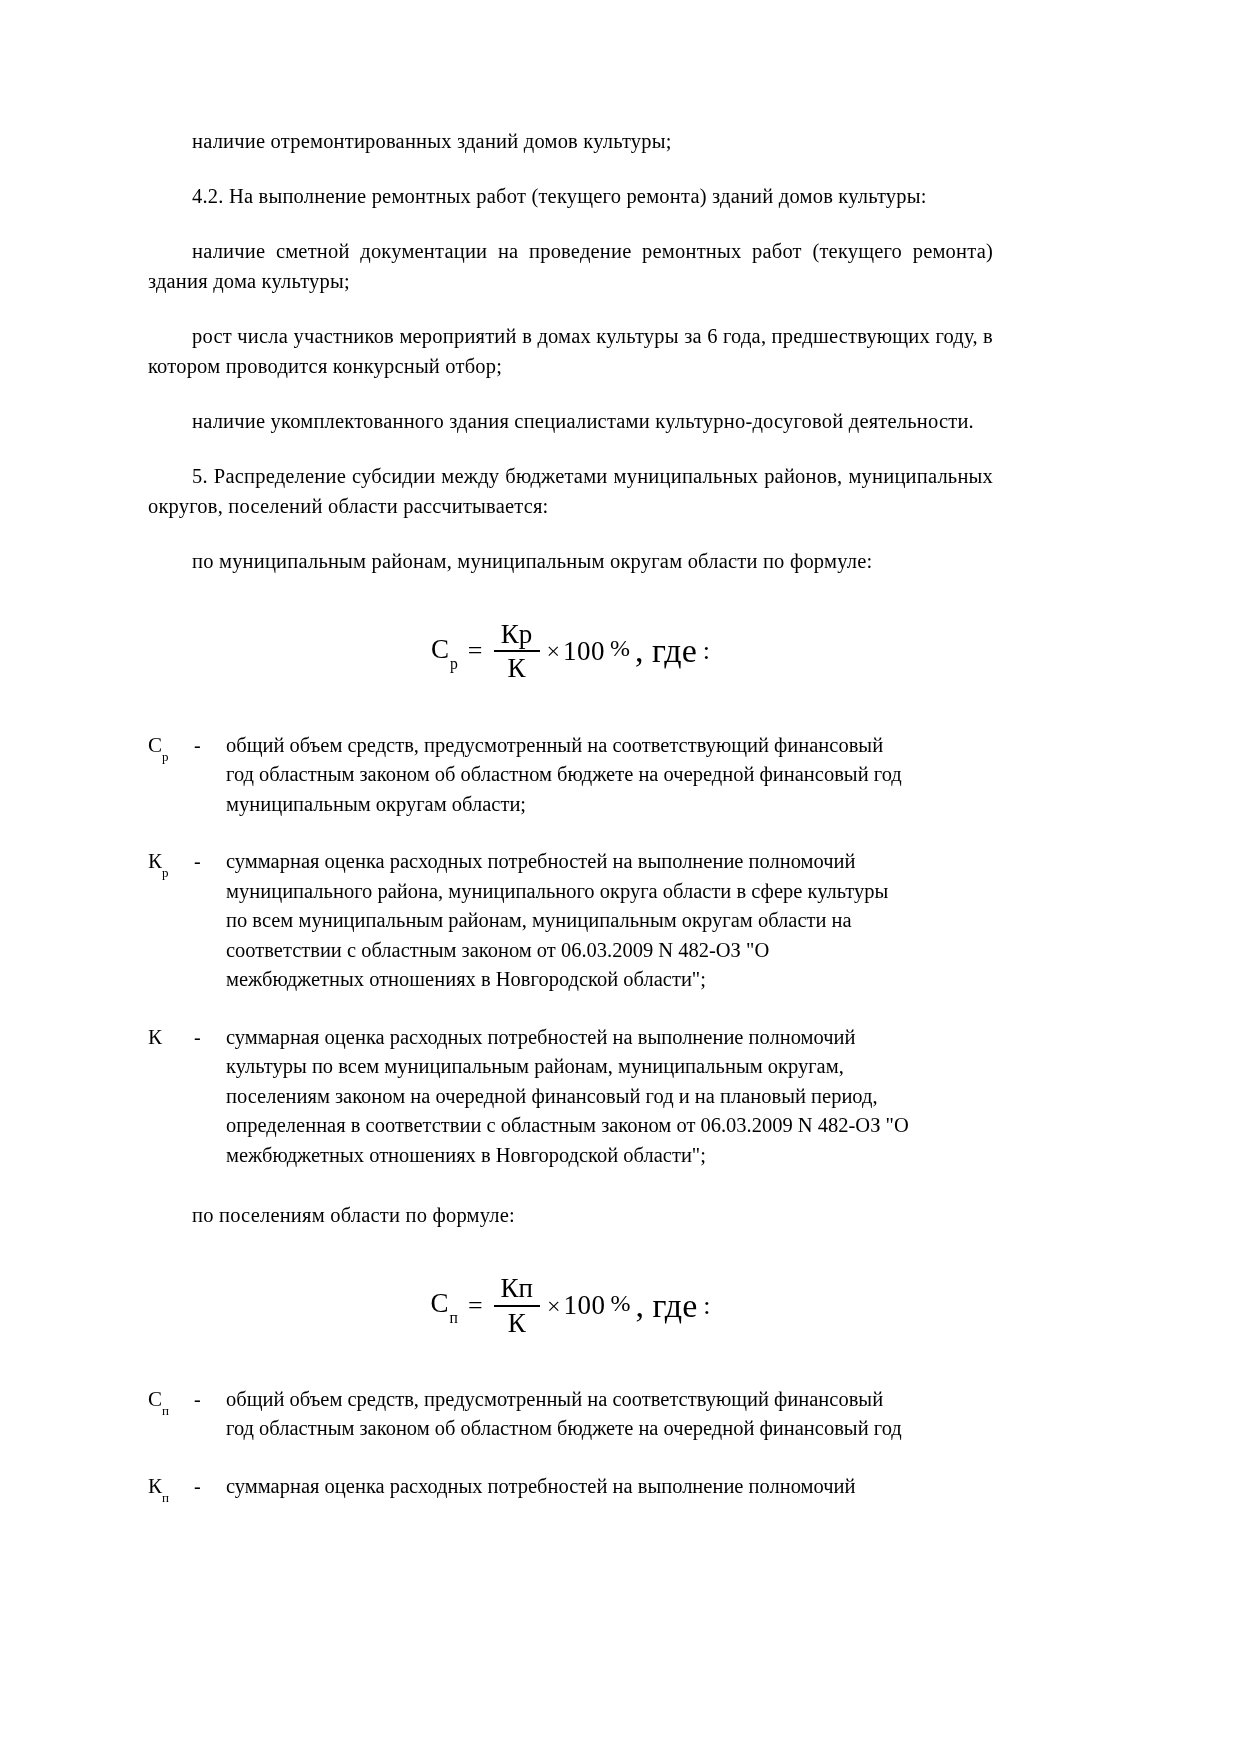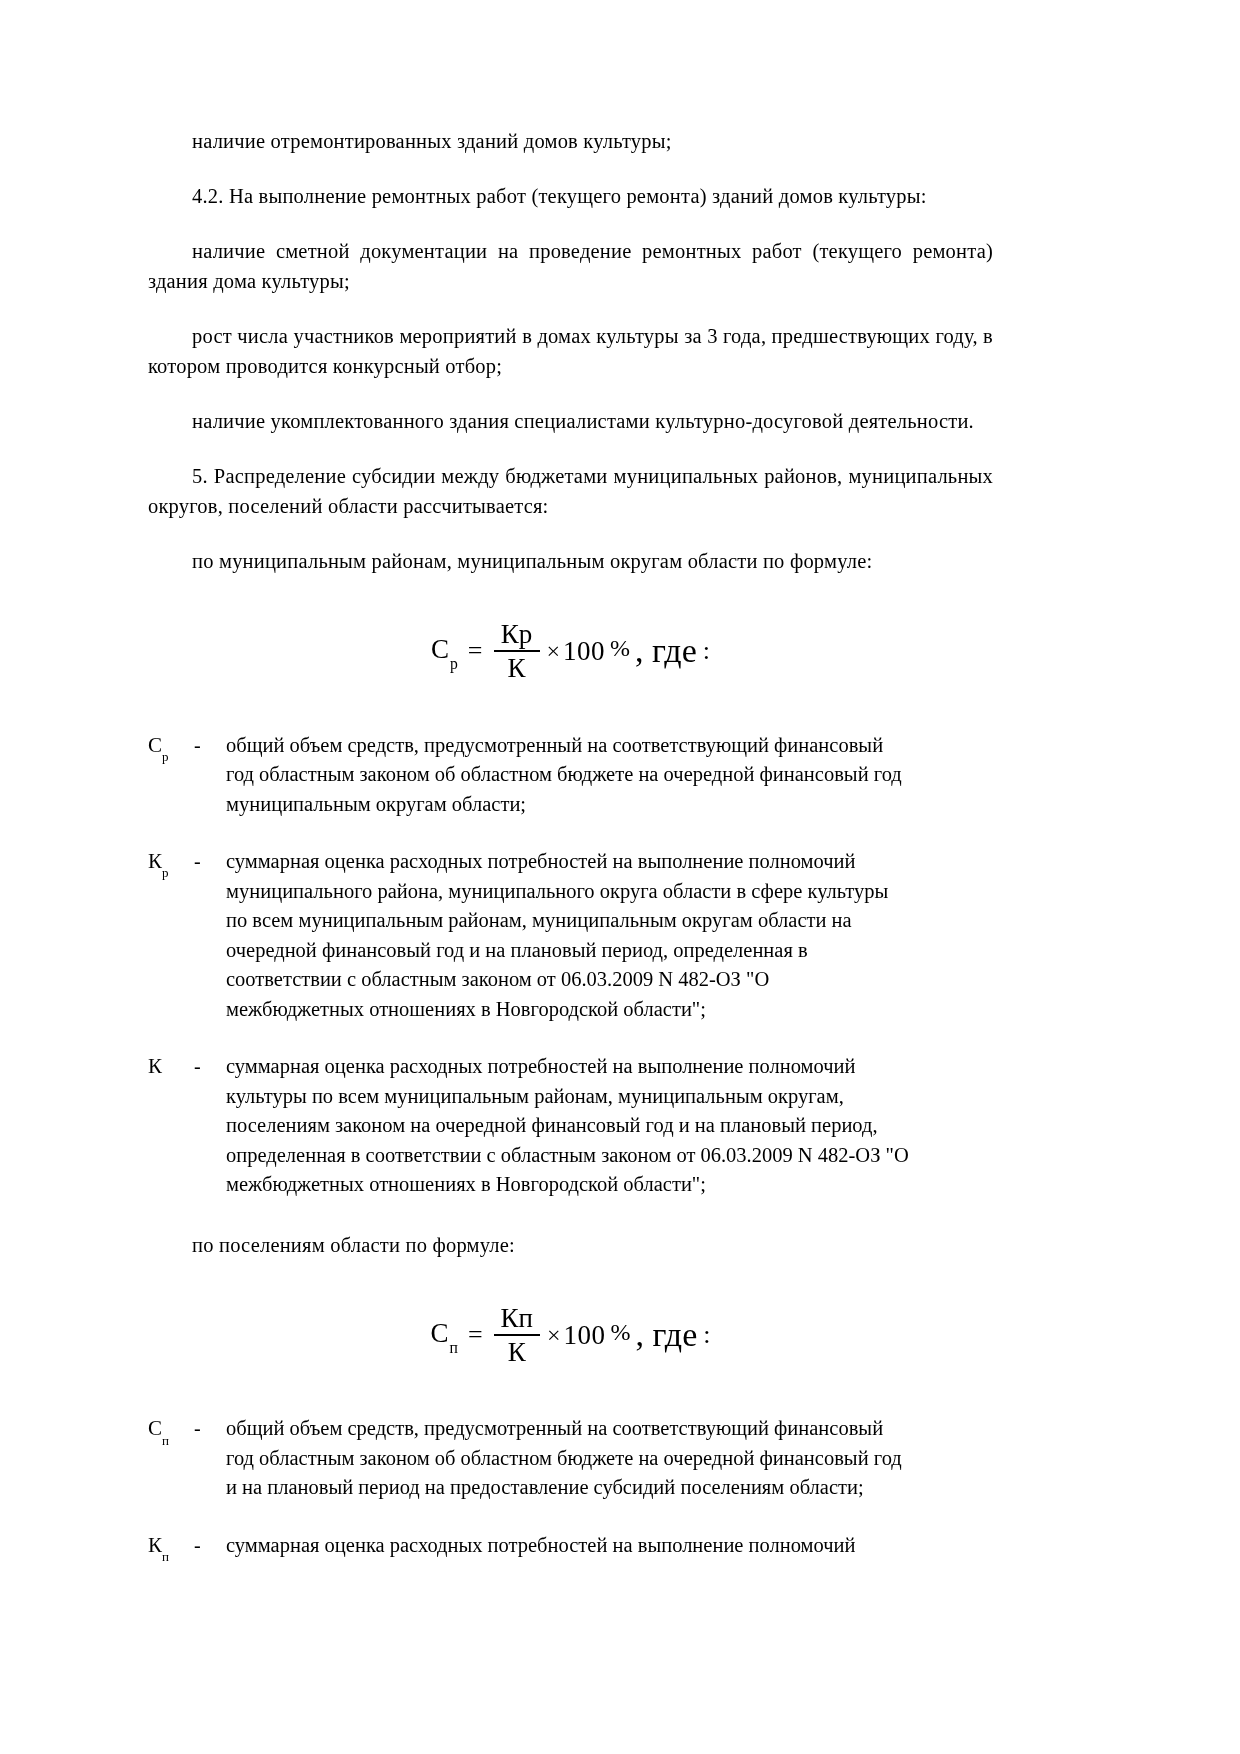--- a/index.html
+++ b/index.html
@@ -143,21 +143,21 @@
 
 <div class="page">
   <div class="content">
 
     <p class="para">наличие отремонтированных зданий домов культуры;</p>
 
     <p class="para">4.2. На выполнение ремонтных работ (текущего ремонта) зданий домов культуры:</p>
 
     <p class="para">наличие сметной документации на проведение ремонтных работ (текущего ремонта) здания дома культуры;</p>
 
-    <p class="para">рост числа участников мероприятий в домах культуры за 3 года, предшествующих году, в котором проводится конкурсный отбор;</p>
+    <p class="para">рост числа участников мероприятий в домах культуры за 6 года, предшествующих году, в котором проводится конкурсный отбор;</p>
 
     <p class="para">наличие укомплектованного здания специалистами культурно-досуговой деятельности.</p>
 
     <p class="para">5. Распределение субсидии между бюджетами муниципальных районов, муниципальных округов, поселений области рассчитывается:</p>
 
     <p class="para tight">по муниципальным районам, муниципальным округам области по формуле:</p>
 
     <div class="formula-block">
       <span class="formula">
         <span class="var"><span>C</span><span class="sub">р</span></span>
@@ -187,21 +187,20 @@
         </span>
       </div>
 
       <div class="defrow">
         <span class="defsym"><span>К</span><span class="sub">р</span></span>
         <span class="defdash">-</span>
         <span class="deftext">
           <span class="ln">суммарная оценка расходных потребностей на выполнение полномочий</span>
           <span class="ln">муниципального района, муниципального округа области в сфере культуры</span>
           <span class="ln">по всем муниципальным районам, муниципальным округам области на</span>
-          <span class="ln">очередной финансовый год и на плановый период, определенная в</span>
           <span class="ln">соответствии с областным законом от 06.03.2009 N 482-ОЗ "О</span>
           <span class="ln">межбюджетных отношениях в Новгородской области";</span>
         </span>
       </div>
 
       <div class="defrow">
         <span class="defsym"><span>К</span><span class="sub"></span></span>
         <span class="defdash">-</span>
         <span class="deftext">
           <span class="ln">суммарная оценка расходных потребностей на выполнение полномочий</span>
@@ -235,21 +234,20 @@
     </div>
 
     <div class="deflist">
 
       <div class="defrow">
         <span class="defsym"><span>C</span><span class="sub">п</span></span>
         <span class="defdash">-</span>
         <span class="deftext">
           <span class="ln">общий объем средств, предусмотренный на соответствующий финансовый</span>
           <span class="ln">год областным законом об областном бюджете на очередной финансовый год</span>
-          <span class="ln">и на плановый период на предоставление субсидий поселениям области;</span>
         </span>
       </div>
 
       <div class="defrow">
         <span class="defsym"><span>К</span><span class="sub">п</span></span>
         <span class="defdash">-</span>
         <span class="deftext">
           <span class="ln">суммарная оценка расходных потребностей на выполнение полномочий</span>
         </span>
       </div>

